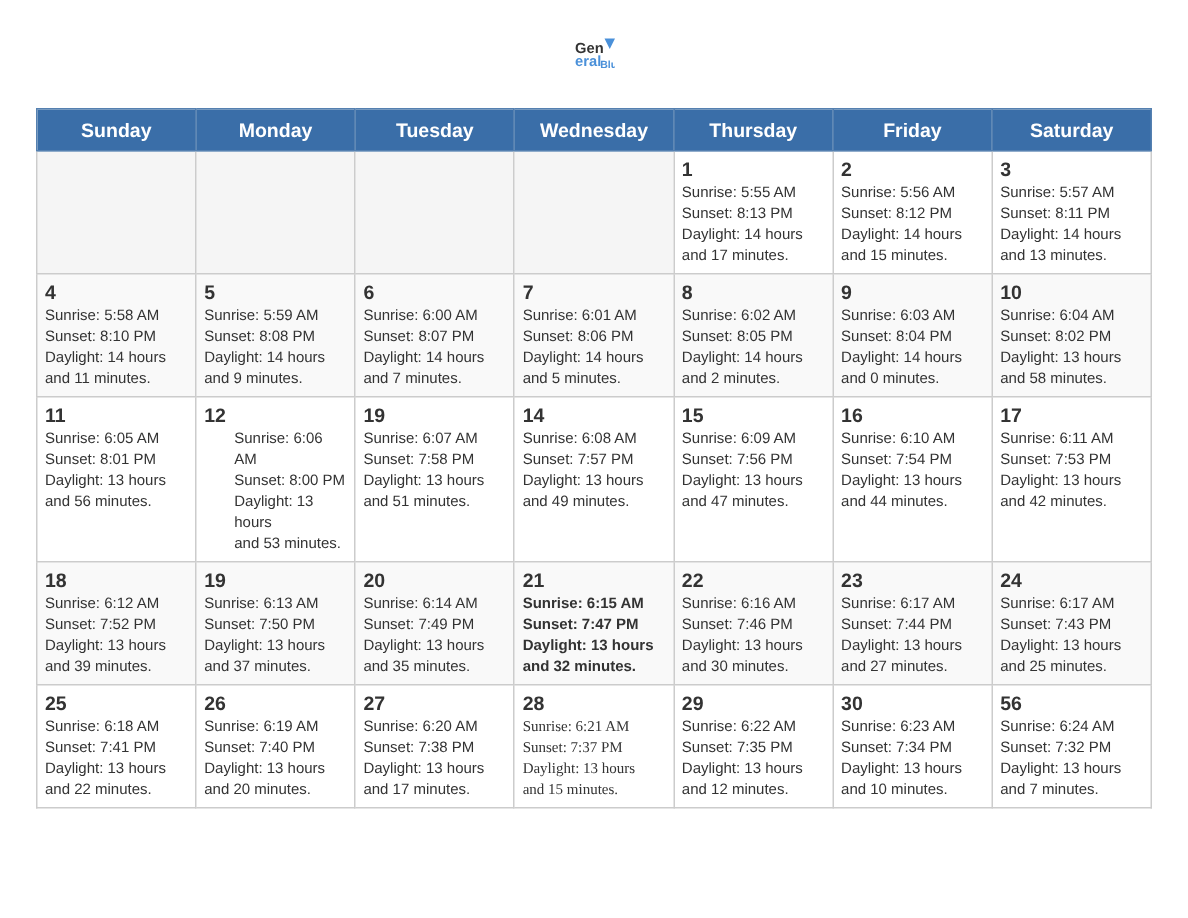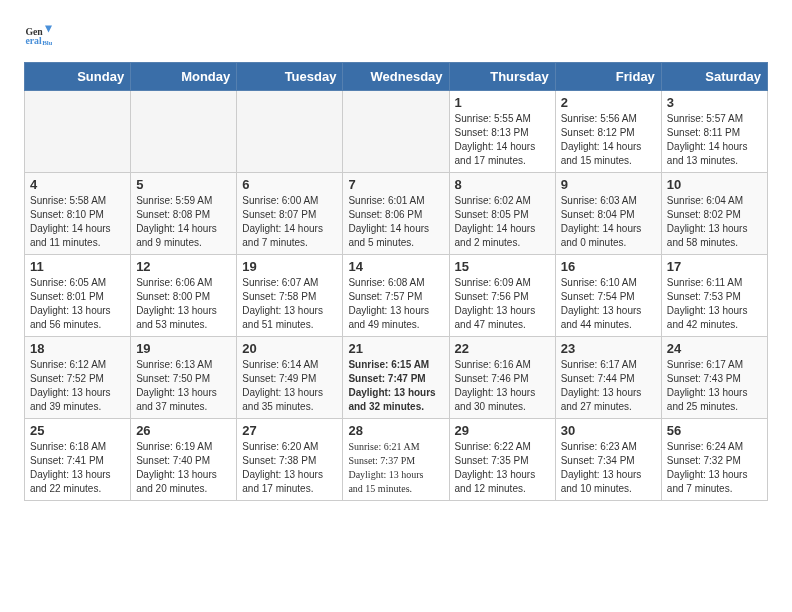--- a/index.html
+++ b/index.html
@@ -5,24 +5,23 @@
     * { box-sizing: border-box; margin: 0; padding: 0; }
     body {
       font-family: Arial, sans-serif;
       background: #fff;
       width: 792px;
       min-height: 612px;
       padding: 20px 24px 20px 24px;
     }
     .header-area {
       display: flex;
-      justify-content: flex-start;
+      justify-content: center;
       align-items: flex-start;
-      margin-bottom: 14px;
-      font-family: Liberation Serif, serif;
+      margin-bottom: 24px;
     }
     .logo {
       display: flex;
       align-items: center;
       gap: 4px;
     }
     .logo-icon {
       width: 28px;
       height: 28px;
     }
@@ -44,21 +43,21 @@
       width: 100%;
       border-collapse: collapse;
       border: 1px solid #ccc;
     }
     .calendar th {
       background-color: #3a6ea8;
       color: #fff;
       font-size: 13px;
       font-weight: bold;
       padding: 6px 6px;
-      text-align: right;
+      text-align: center;
       border: 1px solid #5580b0;
     }
     .calendar td {
       border: 1px solid #ccc;
       vertical-align: top;
       padding: 4px 5px;
       font-size: 10.5px;
       color: #333;
       width: calc(100% / 7);
       min-height: 80px;
@@ -197,21 +196,21 @@
       <tr class="row-bg-white">
         <td>
           <span class="day-number">11</span>
           <div class="day-info" style="white-space: pre-line;">Sunrise: 6:05 AM
 Sunset: 8:01 PM
 Daylight: 13 hours
 and 56 minutes.</div>
         </td>
         <td>
           <span class="day-number">12</span>
-          <div class="day-info" style="white-space: pre-line;">Sunrise: 6:06 AM
+          <div class="day-info" style="white-space: pre-line; margin-left: 20px;">Sunrise: 6:06 AM
 Sunset: 8:00 PM
 Daylight: 13 hours
 and 53 minutes.</div>
         </td>
         <td>
           <span class="day-number">19</span>
           <div class="day-info" style="white-space: pre-line;">Sunrise: 6:07 AM
 Sunset: 7:58 PM
 Daylight: 13 hours
 and 51 minutes.</div>

